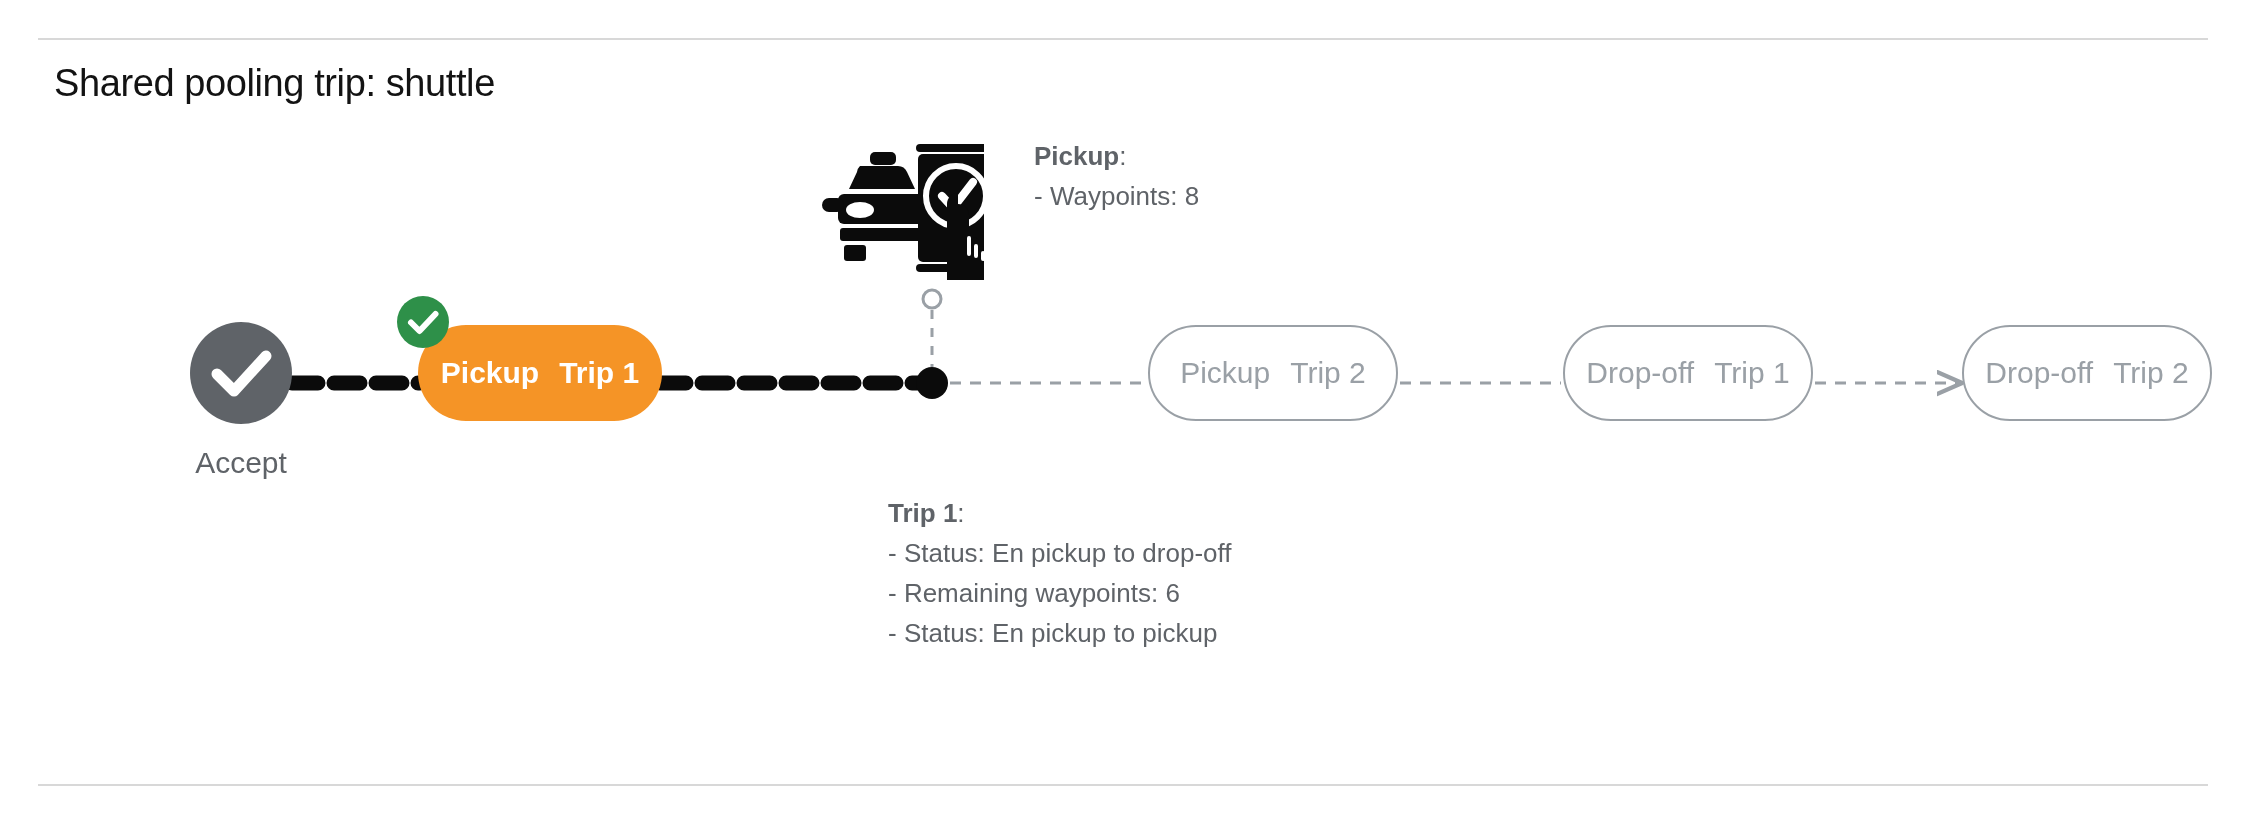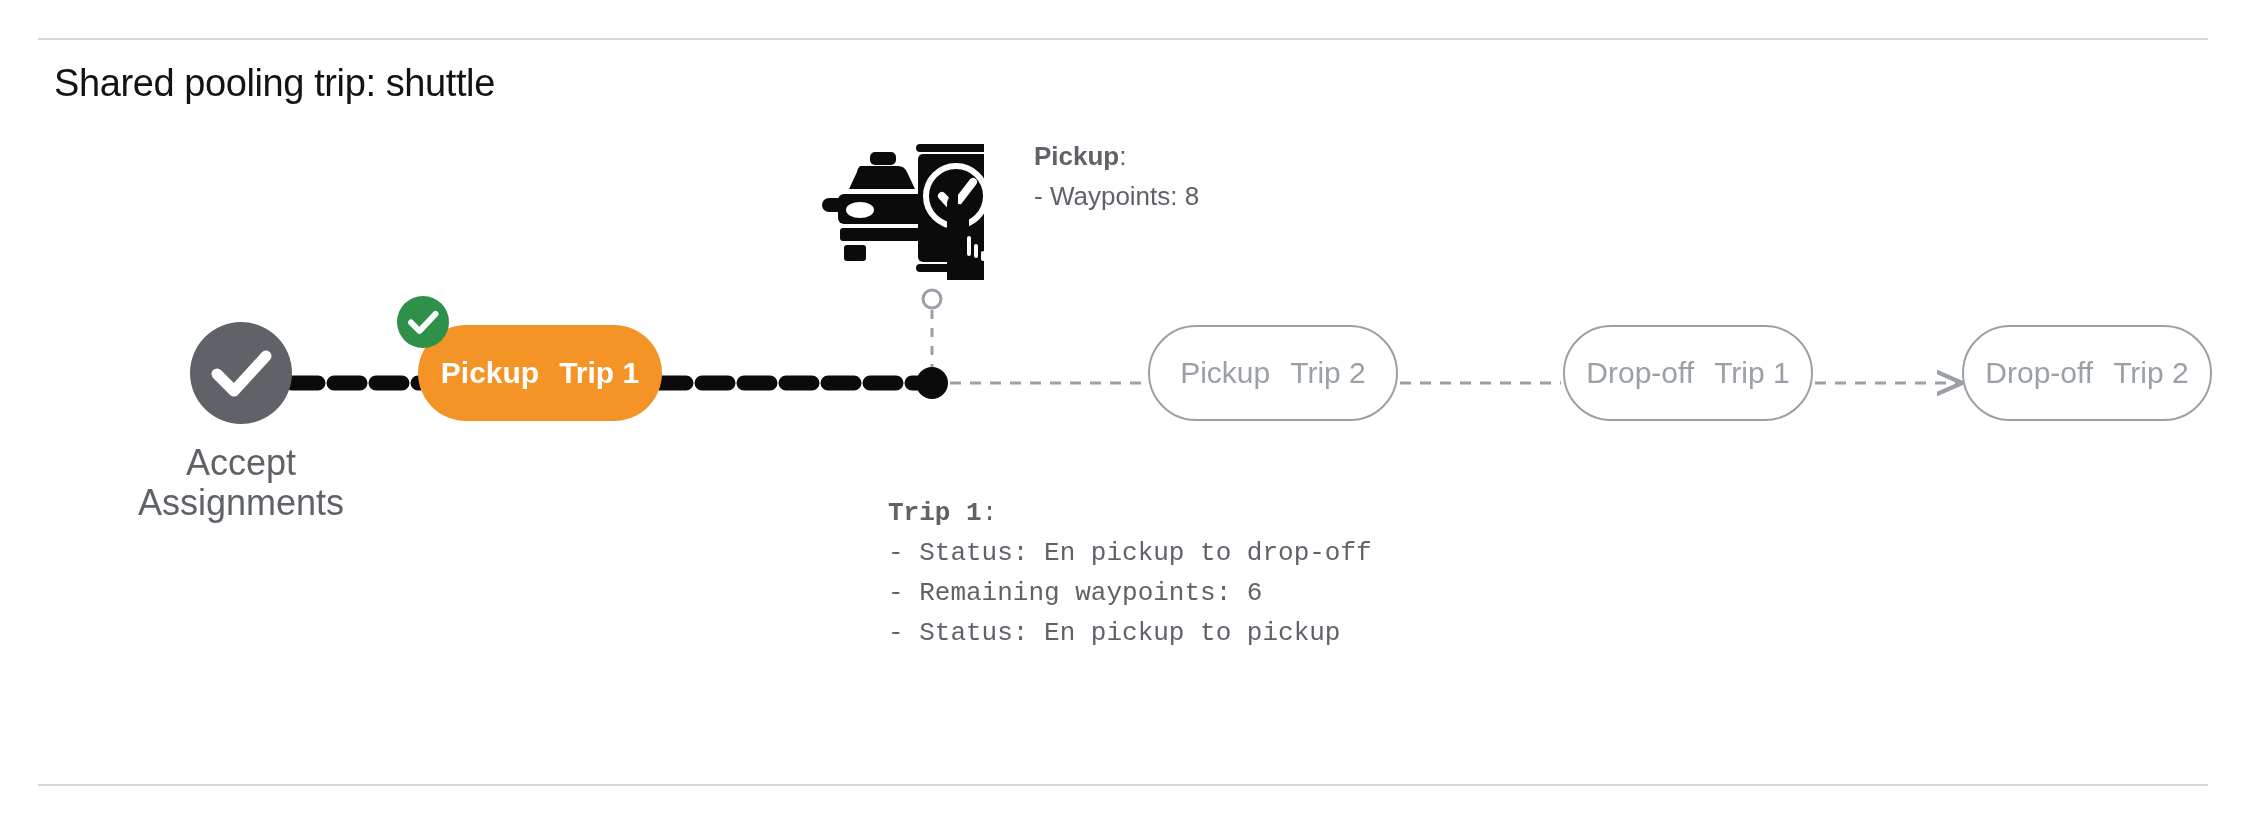--- a/index.html
+++ b/index.html
@@ -55,21 +55,21 @@
     height: 102px;
     border-radius: 50%;
     background: #5f6368;
   }
   .accept-label {
     position: absolute;
     left: 120px;
     top: 443px;
     width: 242px;
     text-align: center;
-    font-size: 36px;
+    font-size: 30px;
     line-height: 40px;
     color: #5f6368;
   }
 
   
   .pill {
     position: absolute;
     box-sizing: border-box;
     display: flex;
     flex-direction: row;
@@ -122,21 +122,21 @@
     top: 120px;
     width: 166px;
     height: 160px;
   }
   .callout {
     position: absolute;
     white-space: nowrap;
     color: #5f6368;
   }
   .callout-vehicle { left: 1034px; top: 136px; }
-  .callout-trips   { left: 888px;  top: 493px; font-family: Liberation Mono, monospace; }
+  .callout-trips   { left: 888px;  top: 493px; }
   .callout .ln {
     font-size: 26px;
     line-height: 40px;
   }
   .callout .ln b {
     font-weight: 700;
     color: #5f6368;
   }
 </style>
 </head>
@@ -168,21 +168,20 @@
   <line x1="1815" y1="383" x2="1958" y2="383" stroke="#9aa0a6" stroke-width="3" stroke-dasharray="11 9" marker-end="url(#arrow-gray)"></line>
 </svg>
 
 <div class="accept-node">
   <svg width="102" height="102" viewBox="0 0 102 102">
     <path d="M27 52 L44 69 L76 34" fill="none" stroke="#ffffff" stroke-width="11" stroke-linecap="round" stroke-linejoin="round"></path>
   </svg>
 </div>
 <div class="accept-label">
   <div>Accept</div>
-  <div>Assignments</div>
 </div>
 
 <div class="pill pill-active">
   <span>Pickup</span>
   <span>Trip 1</span>
 </div>
 <div class="badge-check">
   <svg width="52" height="52" viewBox="0 0 52 52">
     <path d="M14 26.5 L22.5 35 L38.5 18" fill="none" stroke="#ffffff" stroke-width="6" stroke-linecap="round" stroke-linejoin="round"></path>
   </svg>

